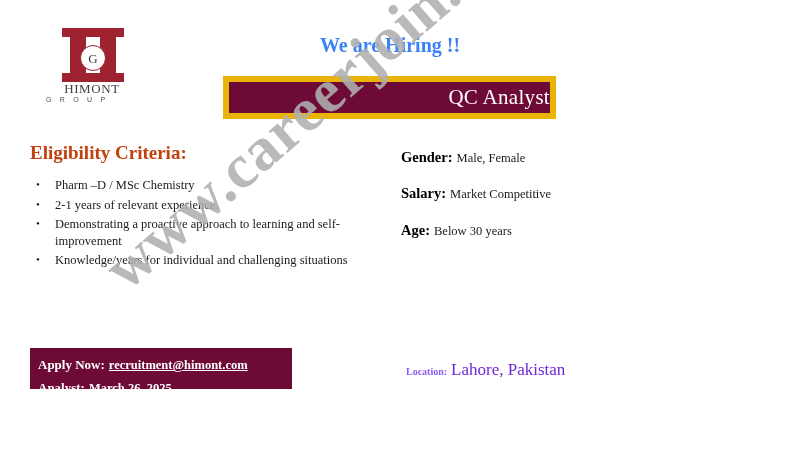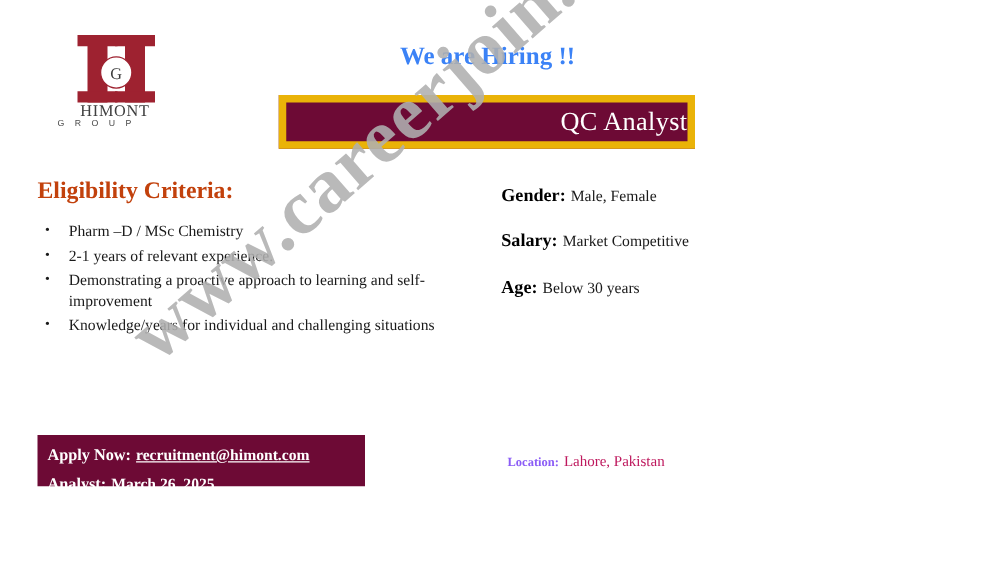--- a/index.html
+++ b/index.html
@@ -269,22 +269,22 @@
     font-family: "Liberation Serif", serif;
     white-space: nowrap;
     z-index: 3;
   }
   #location-label {
     font-size: 10px;
     font-weight: bold;
     color: #8b5cf6;
   }
   #location-value {
-    font-size: 12px;
-    color: #be185d;
+    font-size: 17px;
+    color: #6d28d9;
   }
 </style>
 </head>
 <body>
 
 <div id="poster">
 
   <div id="logo-block">
     <div id="logo-mark">
       <div class="logo-serif tl"></div>

